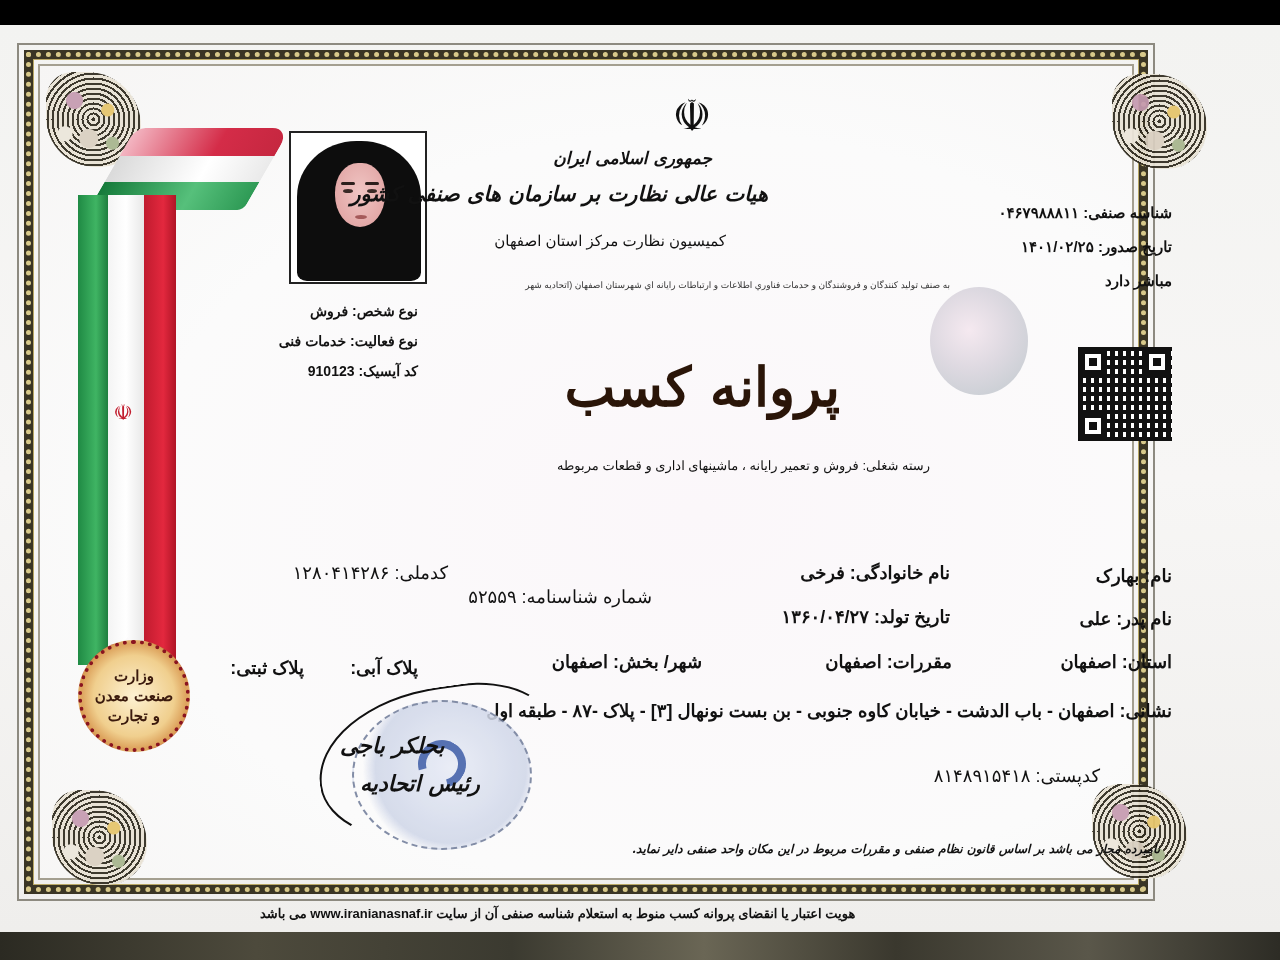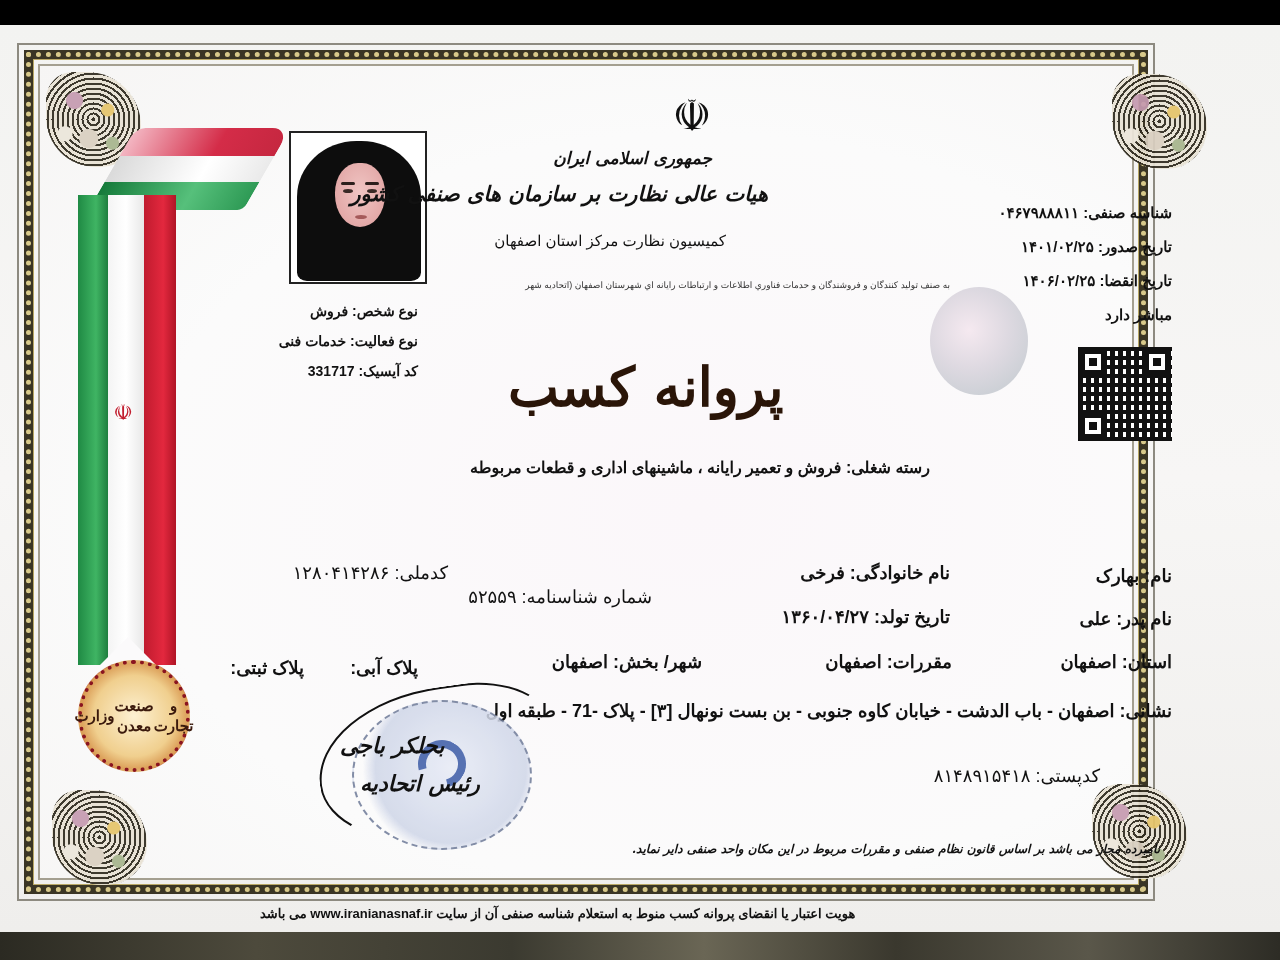--- a/index.html
+++ b/index.html
@@ -52,23 +52,23 @@
       background: #fbfafb; clip-path: polygon(0 100%, 50% 0, 100% 100%); }
     .ribbon-fold { position: absolute; left: 112px; top: 128px; width: 155px; height: 82px;
       transform: skewX(-30deg); border-radius: 10px 18px 6px 6px; overflow: hidden; }
     .ribbon-fold .fr { height: 28px; background: linear-gradient(90deg,#f3b6c2,#d42c48 60%,#c62740); }
     .ribbon-fold .fw { height: 26px; background: linear-gradient(90deg,#dadada,#ffffff 60%,#eaeaea); }
     .ribbon-fold .fg { height: 28px; background: linear-gradient(90deg,#157a3a,#56c07b 60%,#2e9a55); }
     .ribbon-emblem { position: absolute; left: 110px; top: 400px; width: 26px; height: 26px;
       color: #c21f30; font-size: 22px; line-height: 26px; text-align: center; font-weight: bold; }
 
     
-    .ministry-seal { position: absolute; left: 78px; top: 660px; width: 112px; height: 112px;
+    .ministry-seal { position: absolute; left: 78px; top: 640px; width: 112px; height: 112px;
       border-radius: 50%; background: radial-gradient(circle,#fdf1d2 0%,#f0cf8e 55%,#d99a53 75%,#a61d28 78%,#8a1420 100%);
-      border: 4px dotted #8a1420; display: flex; align-items: center; justify-content: center;
+      border: 4px dotted #8a1420; display: flex; flex-direction: column; align-items: center; justify-content: center;
       font-family: "DejaVu Serif", serif; color: #3b1a0d; font-size: 15px; font-weight: bold; line-height: 20px; text-align: center; }
 
     
     .photo { position: absolute; left: 289px; top: 131px; width: 138px; height: 153px;
       border: 2px solid #222; background: #fff; overflow: hidden; }
     .photo .hijab { position: absolute; left: 6px; top: 8px; width: 124px; height: 140px;
       background: #0d0d0d; border-radius: 48% 48% 8% 8% / 40% 40% 6% 6%; }
     .photo .face { position: absolute; left: 44px; top: 30px; width: 50px; height: 64px;
       background: radial-gradient(ellipse at 50% 45%, #f0c5c3 0%, #e3a9a8 70%, #c98d8c 100%);
       border-radius: 46% 46% 50% 50%; }
@@ -95,24 +95,24 @@
       background-image:
         linear-gradient(#fff,#fff), linear-gradient(#fff,#fff), linear-gradient(#fff,#fff),
         repeating-linear-gradient(0deg, #111 0 4px, transparent 4px 9px),
         repeating-linear-gradient(90deg, #111 0 5px, #fff 5px 8px);
       background-size: 0 0,0 0,0 0,100% 100%,100% 100%; }
     .qr .finder { position: absolute; width: 26px; height: 26px; border: 5px solid #111; background: #fff; }
     .qr .finder::after { content: ""; position: absolute; left: 4px; top: 4px; width: 8px; height: 8px; background: #111; }
     .hologram { position: absolute; left: 930px; top: 287px; width: 98px; height: 108px; border-radius: 50%;
       background: radial-gradient(circle at 40% 40%, #f4e6ee 0%, #d8d3dc 45%, #c5c9d0 75%, #e4e4e8 100%); opacity: .85; }
 
-    .title { position: absolute; left: 508px; top: 355px; width: 300px; text-align: left; direction: rtl;
+    .title { position: absolute; left: 540px; top: 355px; width: 300px; text-align: right; direction: rtl;
       font-family: "DejaVu Serif", serif; font-size: 54px; font-weight: bold; color: #2a1508; letter-spacing: 2px; }
 
-    .category { right: 350px; top: 458px; font-family: "Liberation Sans", sans-serif; font-size: 16px; font-weight: bold; }
+    .category { right: 350px; top: 458px; font-family: "Liberation Sans", sans-serif; font-size: 13px; font-weight: normal; }
 
     .field { font-family: "Liberation Sans", sans-serif; font-size: 18px; font-weight: bold; }
 
     .stamp { position: absolute; left: 352px; top: 700px; width: 180px; height: 150px; border-radius: 50%;
       border: 2px dashed #6e7a98; background: radial-gradient(circle at 55% 45%, #e7ebf6 0%, #cfd6e8 60%, transparent 70%); opacity: .85; }
     .stamp .logo { position: absolute; left: 64px; top: 38px; width: 48px; height: 48px; border-radius: 50%;
       border: 8px solid #3a5aa6; border-bottom-color: transparent; transform: rotate(30deg); }
     .sig-text { position: absolute; direction: rtl; font-family: "DejaVu Serif", serif; font-style: italic; font-weight: bold; font-size: 22px; color: #111; white-space: nowrap; }
     .sig-curve { position: absolute; left: 318px; top: 688px; width: 240px; height: 150px; border: 2px solid #111;
       border-radius: 60% 40% 50% 50%; border-right-color: transparent; border-bottom-color: transparent; transform: rotate(-8deg); }
@@ -172,31 +172,27 @@
 
 <div class="info-right">
   <div>
     <span>شناسه صنفی:</span>
     <span>۰۴۶۷۹۸۸۸۱۱</span>
   </div>
   <div>
     <span>تاریخ صدور:</span>
     <span>۱۴۰۱/۰۲/۲۵</span>
   </div>
-  <div>
-    <span>تاریخ انقضا:</span>
-    <span>۱۴۰۶/۰۲/۲۵</span>
-  </div>
   <div>مباشر دارد</div>
 </div>
 
 <div class="info-left">
   <div>نوع شخص: فروش</div>
   <div>نوع فعالیت: خدمات فنی</div>
-  <div>کد آیسیک: 331717</div>
+  <div>کد آیسیک: 910123</div>
 </div>
 
 <div class="hologram"></div>
 <div class="qr">
   <div class="finder" style="left:2px;top:2px"></div>
   <div class="finder" style="right:2px;top:2px"></div>
   <div class="finder" style="left:2px;bottom:2px"></div>
 </div>
 
 <div class="title">پروانه کسب</div>
@@ -207,21 +203,21 @@
 <div class="rtl field" style="right:330px;top:562px">نام خانوادگی: فرخی</div>
 <div class="rtl field" style="right:628px;top:586px;font-weight:normal">شماره شناسنامه: ۵۲۵۵۹</div>
 <div class="rtl field" style="right:832px;top:562px;font-weight:normal">کدملی: ۱۲۸۰۴۱۴۲۸۶</div>
 <div class="rtl field" style="right:108px;top:608px">نام پدر: علی</div>
 <div class="rtl field" style="right:330px;top:606px">تاریخ تولد: ۱۳۶۰/۰۴/۲۷</div>
 <div class="rtl field" style="right:108px;top:651px">استان: اصفهان</div>
 <div class="rtl field" style="right:328px;top:651px">مقررات: اصفهان</div>
 <div class="rtl field" style="right:578px;top:651px">شهر/ بخش: اصفهان</div>
 <div class="rtl field" style="right:862px;top:657px">پلاک آبی:</div>
 <div class="rtl field" style="right:976px;top:657px">پلاک ثبتی:</div>
-<div class="rtl field" style="right:108px;top:700px">نشانی: اصفهان - باب الدشت - خیابان کاوه جنوبی - بن بست نونهال [۳] - پلاک -71 - طبقه اول</div>
+<div class="rtl field" style="right:108px;top:700px">نشانی: اصفهان - باب الدشت - خیابان کاوه جنوبی - بن بست نونهال [۳] - پلاک -۸۷ - طبقه اول</div>
 <div class="rtl field" style="right:180px;top:765px;font-weight:normal">کدپستی: ۸۱۴۸۹۱۵۴۱۸</div>
 
 <div class="stamp">
     <div class="logo"></div>
   </div>
 <div class="sig-curve"></div>
 <div class="sig-text" style="left:340px;top:732px">بحلکر باجی</div>
 <div class="sig-text" style="left:360px;top:770px">رئیس اتحادیه</div>
 
 <div class="rtl footer-note">نامبرده مجاز می باشد بر اساس قانون نظام صنفی و مقررات مربوط در این مکان واحد صنفی دایر نماید.</div>

